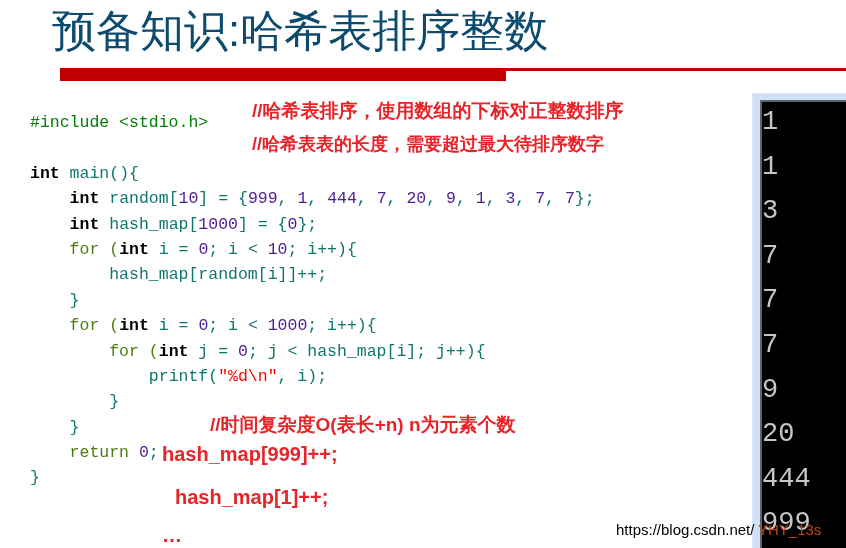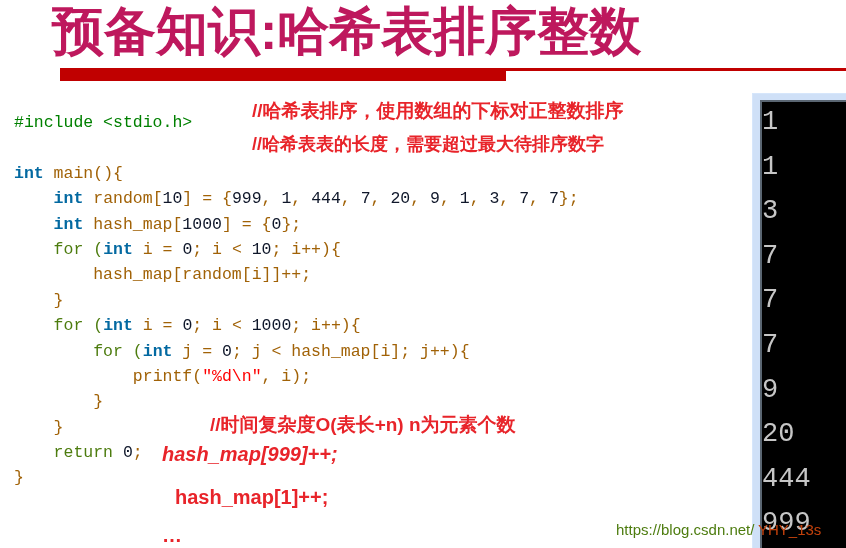--- a/index.html
+++ b/index.html
@@ -14,23 +14,23 @@
     overflow: hidden;
     font-family: "Liberation Sans", sans-serif;
   }
 
   
   #slide-title {
     position: absolute;
     left: 52px;
     top: 2px;
     font-family: "Liberation Sans", sans-serif;
-    font-size: 52px;
-    font-weight: 700;
-    color: #be185d;
+    font-size: 44px;
+    font-weight: 400;
+    color: #0c4a6e;
     letter-spacing: 0px;
     white-space: nowrap;
     line-height: 58px;
   }
 
   
   #divider-thin {
     position: absolute;
     left: 60px;
     top: 68px;
@@ -52,27 +52,27 @@
     position: absolute;
     left: 14px;
     top: 110px;
     width: 730px;
     font-family: "Liberation Mono", "DejaVu Sans Mono", monospace;
     font-size: 16.5px;
     line-height: 25.4px;
     white-space: pre;
     color: #808080;
   }
-  .code-line { white-space: pre; height: 25.4px; }
-  .kw      { color: #0369a1; font-weight: bold; }   
+  .code-line { white-space: pre; height: 25.4px; margin-left: 16px; }
+  .kw      { color: #000000; font-weight: bold; }   
   .kw2     { color: #4d7c0f; }                      
-  .num     { color: #0f172a; }
+  .num     { color: #4c1d95; }
   .str     { color: #ff0000; }
   .pre     { color: #008000; }
-  .id      { color: #a16207; }
+  .id      { color: #0f766e; }
   .blank   { color: transparent; }
 
   
   .annot {
     position: absolute;
     font-family: "Liberation Sans", sans-serif;
     font-weight: bold;
     color: #e8242a;
     white-space: nowrap;
   }
@@ -81,21 +81,21 @@
   #annot-3 { left: 210px; top: 384px; font-size: 19px; margin-top: 28px; }
 
   .hashline {
     position: absolute;
     font-family: "Liberation Sans", sans-serif;
     font-weight: bold;
     font-size: 20px;
     color: #e8242a;
     white-space: nowrap;
   }
-  #hash-1 { left: 162px; top: 443px; font-style: italic; }
+  #hash-1 { left: 162px; top: 443px; }
   #hash-2 { left: 175px; top: 486px; text-align: center; }
   #hash-3 { left: 162px; top: 524px; letter-spacing: 2px; }
 
   
   #console-window {
     position: absolute;
     left: 752px;
     top: 93px;
     width: 94px;
     height: 455px;
@@ -131,21 +131,21 @@
   }
   .console-line { height: 44.6px; }
 
   
   #watermark {
     position: absolute;
     left: 616px;
     top: 521px;
     font-family: "Liberation Sans", sans-serif;
     font-size: 15px;
-    color: #4d7c0f;
+    color: #000000;
     white-space: nowrap;
     z-index: 5;
   }
   #watermark-over {
     position: absolute;
     left: 758px;
     top: 521px;
     font-family: "Liberation Sans", sans-serif;
     font-size: 15px;
     color: #c2410c;

